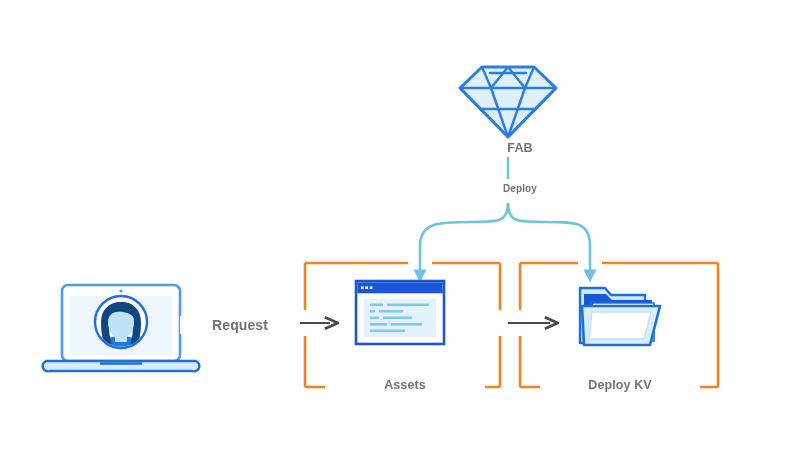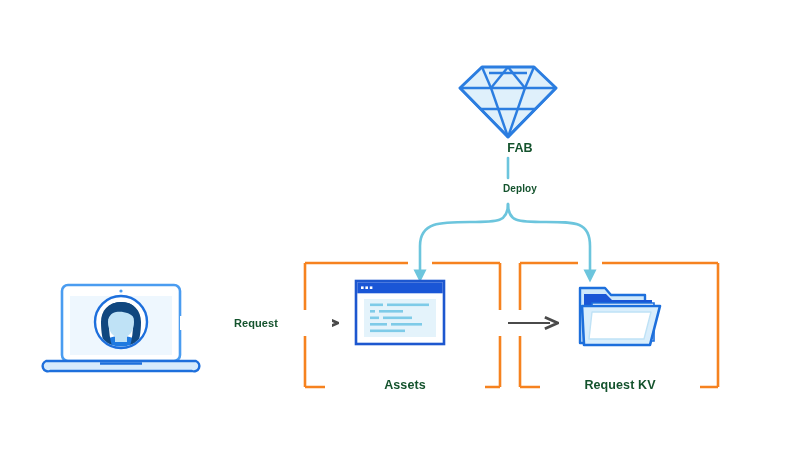--- a/index.html
+++ b/index.html
@@ -21,29 +21,29 @@
     position: absolute;
     left: 0;
     top: 0;
     width: 800px;
     height: 473px;
   }
   .lbl {
     position: absolute;
     font-family: "Liberation Sans", sans-serif;
     font-weight: bold;
-    color: #14532d;
+    color: #737373;
     white-space: nowrap;
     text-align: center;
     letter-spacing: 0.1px;
   }
   .lbl-fab      { left: 440px; top: 141px; width: 160px; font-size: 12.5px; }
   .lbl-deploy   { left: 440px; top: 183px; width: 160px; font-size: 10px; }
-  .lbl-request  { left: 180px; top: 316px; width: 120px; font-size: 11px;
-                  background: #ffffff; padding: 1px 16px; }
+  .lbl-request  { left: 180px; top: 316px; width: 120px; font-size: 14px;
+                  background: #ffffff; padding: 1px 0; }
   .lbl-serverjs { left: 320px; top: 350px; width: 160px; font-size: 12.5px; }
   .lbl-assets   { left: 540px; top: 350px; width: 160px; font-size: 12.5px; }
   .lbl-workers  { left: 325px; top: 378px; width: 160px; font-size: 12.5px;
                   background: #ffffff; padding: 0 8px; box-sizing: border-box; }
   .lbl-workerskv{ left: 540px; top: 378px; width: 160px; font-size: 12.5px;
                   background: #ffffff; padding: 0 8px; box-sizing: border-box; }
   .lbl-users    { left: 40px;  top: 391px; width: 160px; font-size: 12.5px; }
 </style>
 </head>
 <body>
@@ -209,15 +209,15 @@
 
       <path d="M 592 312 L 651 312 L 644 339 L 589 339 Z" fill="#ffffff" stroke="#bfe2f6" stroke-width="1.4" stroke-linejoin="round"></path>
     </g>
 
   </svg>
 
   <div class="lbl lbl-fab">FAB</div>
   <div class="lbl lbl-deploy">Deploy</div>
   <div class="lbl lbl-request">Request</div>
   <div class="lbl lbl-workers">Assets</div>
-  <div class="lbl lbl-workerskv">Request KV</div>
+  <div class="lbl lbl-workerskv">Deploy KV</div>
 
 </div>
 
 </body></html>

